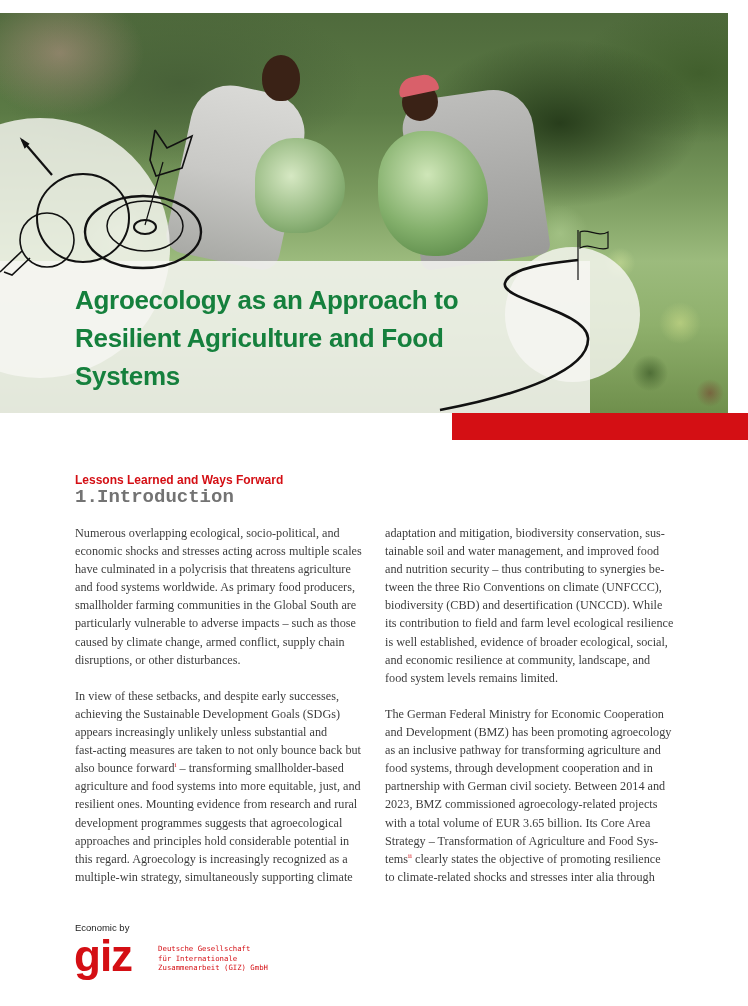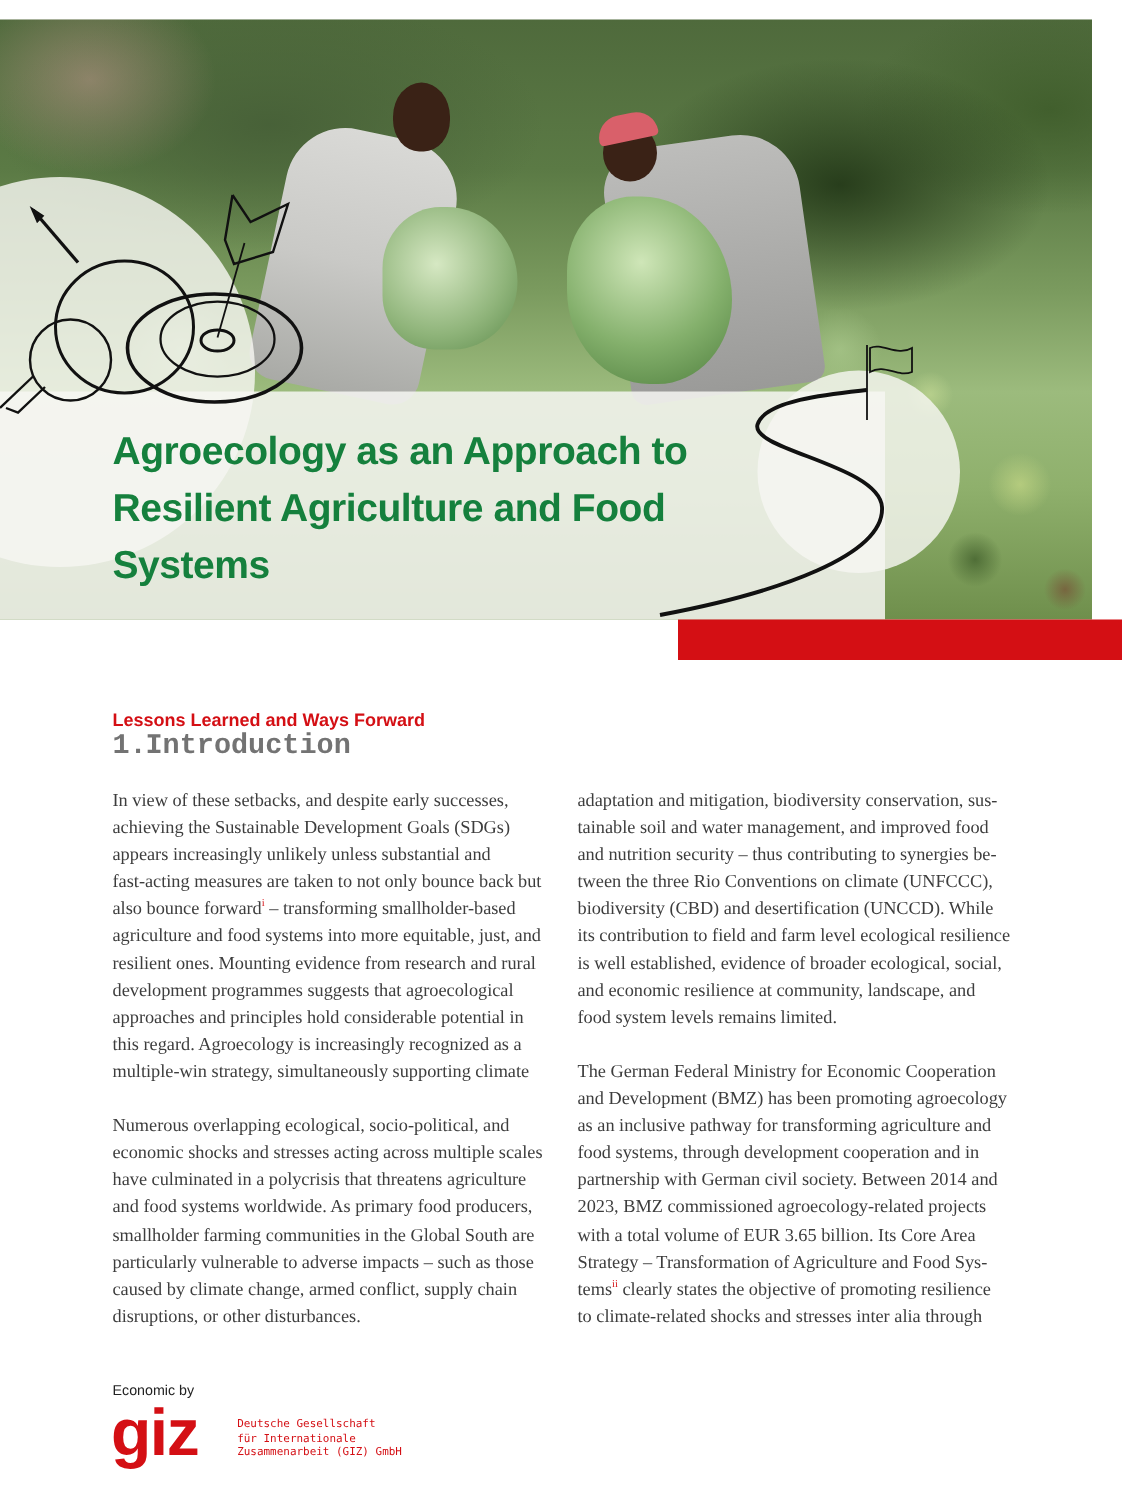--- a/index.html
+++ b/index.html
@@ -176,39 +176,39 @@
 
 <div class="red-bar"></div>
 
 <h2 class="subtitle">Lessons Learned and Ways Forward</h2>
 
 <h3 class="section-heading">
   <span class="num">1.</span><span>Introduction</span>
 </h3>
 
 <div class="col col-left">
+  <p>Numerous overlapping ecological, socio-political, and
+economic shocks and stresses acting across multiple scales
+have culminated in a polycrisis that threatens agriculture
+and food systems worldwide. As primary food producers,
+smallholder farming communities in the Global South are
+particularly vulnerable to adverse impacts – such as those
+caused by climate change, armed conflict, supply chain
+disruptions, or other disturbances.</p>
   <p><span>In view of these setbacks, and despite early successes,
 achieving the Sustainable Development Goals (SDGs)
 appears increasingly unlikely unless substantial and
 fast-acting measures are taken to not only bounce back but
 also bounce forward</span><span class="fn">i</span><span> – transforming smallholder-based
 agriculture and food systems into more equitable, just, and
 resilient ones. Mounting evidence from research and rural
 development programmes suggests that agroecological
 approaches and principles hold considerable potential in
 this regard. Agroecology is increasingly recognized as a
 multiple-win strategy, simultaneously supporting climate</span></p>
-  <p>Numerous overlapping ecological, socio-political, and
-economic shocks and stresses acting across multiple scales
-have culminated in a polycrisis that threatens agriculture
-and food systems worldwide. As primary food producers,
-smallholder farming communities in the Global South are
-particularly vulnerable to adverse impacts – such as those
-caused by climate change, armed conflict, supply chain
-disruptions, or other disturbances.</p>
 </div>
 
 <div class="col col-right">
   <p>adaptation and mitigation, biodiversity conservation, sus-
 tainable soil and water management, and improved food
 and nutrition security – thus contributing to synergies be-
 tween the three Rio Conventions on climate (UNFCCC),
 biodiversity (CBD) and desertification (UNCCD). While
 its contribution to field and farm level ecological resilience
 is well established, evidence of broader ecological, social,

